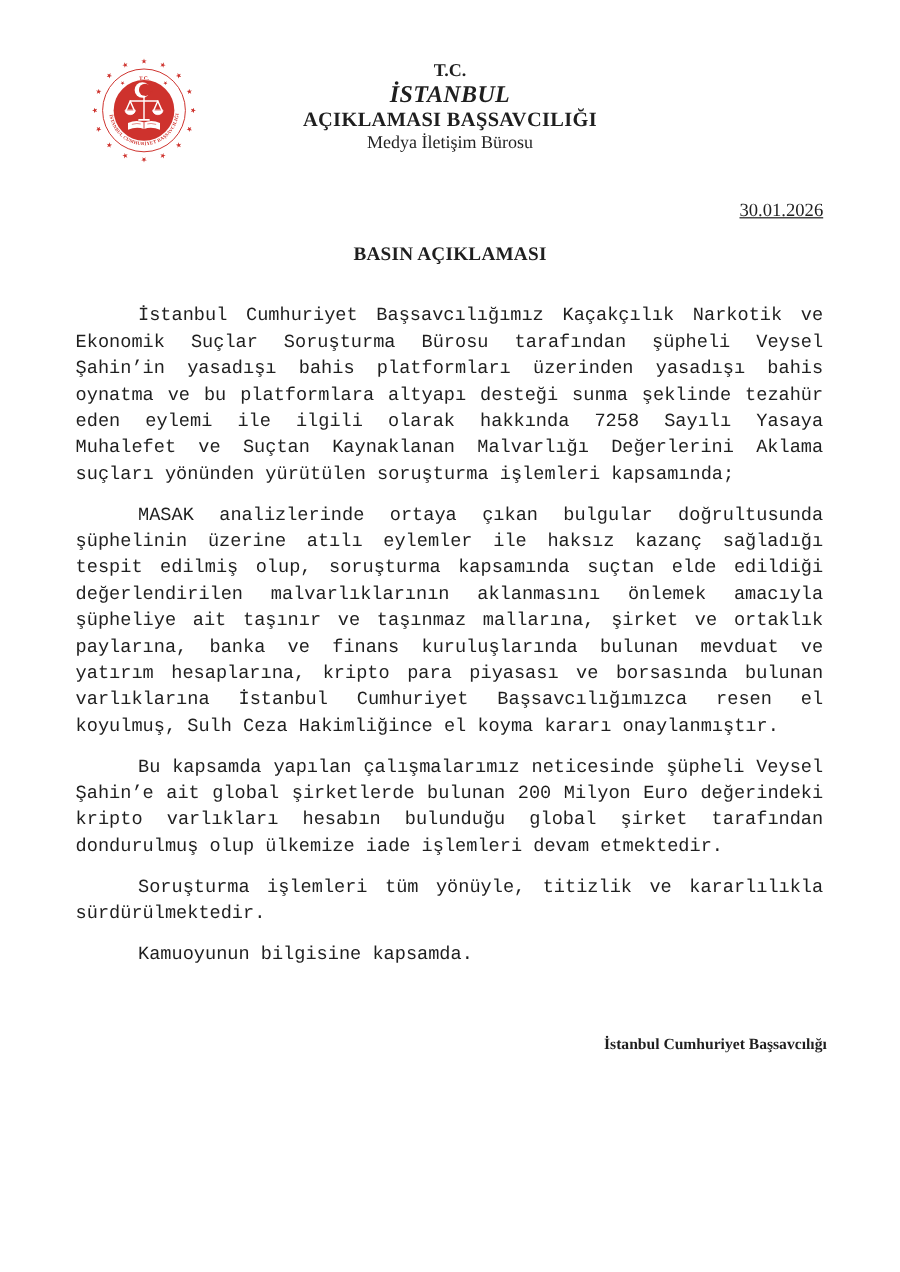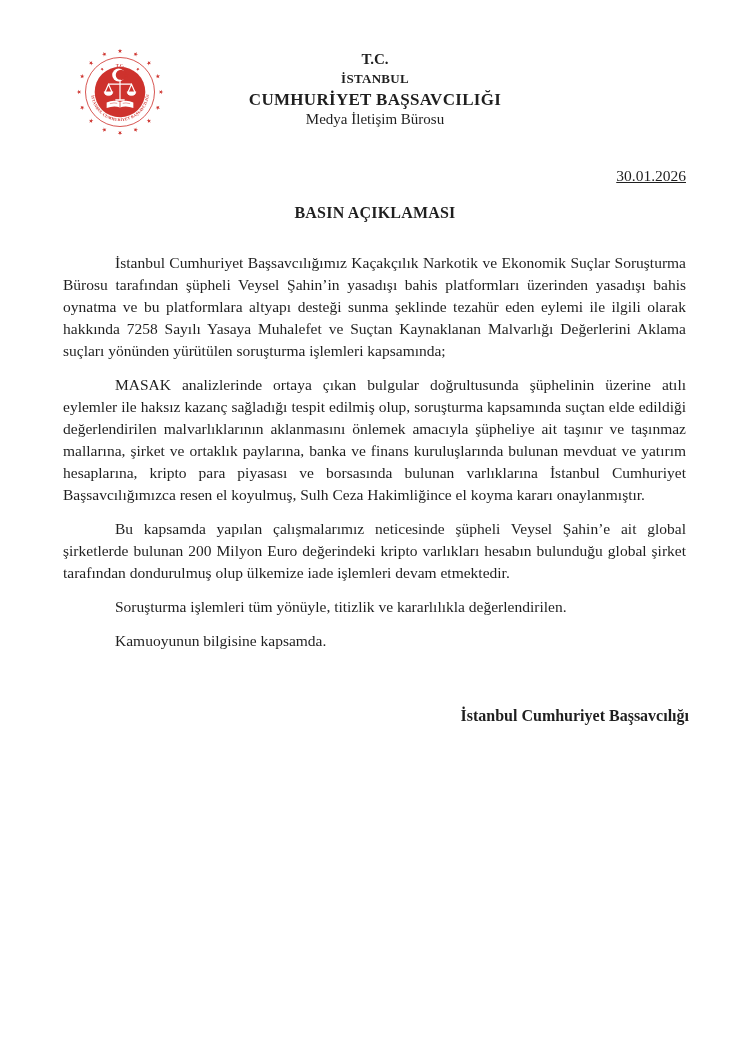--- a/index.html
+++ b/index.html
@@ -17,21 +17,21 @@
     left: 74px;
     top: 46px;
     width: 92px;
     height: 92px;
   }
   .letterhead {
     padding-top: 50px;
     text-align: center;
   }
   .lh-tc        { font-weight: bold; font-size: 15px; line-height: 19px; }
-  .lh-city      { font-weight: bold; font-size: 13px; line-height: 20px; letter-spacing: 0.3px; }
+  .lh-city      { font-weight: bold; font-size: 20px; line-height: 20px; letter-spacing: 0.3px; font-style: italic; }
   .lh-office    { font-weight: bold; font-size: 17px; line-height: 21px; letter-spacing: 0.3px; }
   .lh-bureau    { font-size: 15px; line-height: 19px; }
   .date-row {
     margin-top: 37px;
     text-align: right;
     padding-right: 64px;
     font-size: 15.5px;
     line-height: 19px;
     text-decoration: underline;
   }
@@ -45,27 +45,28 @@
   }
   .body-text {
     margin: 29px 64px 0 63px;
     font-size: 15.5px;
     line-height: 22px;
     text-align: justify;
   }
   .body-text p {
     margin: 0 0 12px 0;
     text-indent: 52px;
+    font-family: Liberation Mono, monospace;
   }
   .signature {
     margin-top: 54px;
     text-align: right;
     padding-right: 61px;
     font-weight: bold;
-    font-size: 16px;
+    font-size: 13px;
     line-height: 20px;
   }
 </style>
 </head>
 <body>
 
 <div class="page">
 
   <svg class="emblem" viewBox="0 0 100 100" aria-hidden="true">
     <defs>
@@ -123,31 +124,31 @@
     <g>
       <path d="M35.5,61.5 Q43,58 50,61 Q57,58 64.5,61.5 L64.5,67.5 Q57,64.5 50,66.8 Q43,64.5 35.5,67.5 Z" fill="#ffffff"></path>
       <path d="M50,61 V66.8" stroke="#ce322d" stroke-width="0.8" fill="none"></path>
       <path d="M39,62.7 Q44,61.2 47,62.3 M53,62.3 Q56,61.2 61,62.7" stroke="#ce322d" stroke-width="0.5" fill="none"></path>
     </g>
   </svg>
 
   <div class="letterhead">
     <div class="lh-tc">T.C.</div>
     <div class="lh-city">İSTANBUL</div>
-    <div class="lh-office">CUMHURİYET BAŞSAVCILIĞI</div>
+    <div class="lh-office">AÇIKLAMASI BAŞSAVCILIĞI</div>
     <div class="lh-bureau">Medya İletişim Bürosu</div>
   </div>
 
   <div class="date-row">30.01.2026</div>
 
   <div class="doc-title">BASIN AÇIKLAMASI</div>
 
   <div class="body-text">
     <p>İstanbul Cumhuriyet Başsavcılığımız Kaçakçılık Narkotik ve Ekonomik Suçlar Soruşturma Bürosu tarafından şüpheli Veysel Şahin’in yasadışı bahis platformları üzerinden yasadışı bahis oynatma ve bu platformlara altyapı desteği sunma şeklinde tezahür eden eylemi ile ilgili olarak hakkında 7258 Sayılı Yasaya Muhalefet ve Suçtan Kaynaklanan Malvarlığı Değerlerini Aklama suçları yönünden yürütülen soruşturma işlemleri kapsamında;</p>
     <p>MASAK analizlerinde ortaya çıkan bulgular doğrultusunda şüphelinin üzerine atılı eylemler ile haksız kazanç sağladığı tespit edilmiş olup, soruşturma kapsamında suçtan elde edildiği değerlendirilen malvarlıklarının aklanmasını önlemek amacıyla şüpheliye ait taşınır ve taşınmaz mallarına, şirket ve ortaklık paylarına, banka ve finans kuruluşlarında bulunan mevduat ve yatırım hesaplarına, kripto para piyasası ve borsasında bulunan varlıklarına İstanbul Cumhuriyet Başsavcılığımızca resen el koyulmuş, Sulh Ceza Hakimliğince el koyma kararı onaylanmıştır.</p>
     <p>Bu kapsamda yapılan çalışmalarımız neticesinde şüpheli Veysel Şahin’e ait global şirketlerde bulunan 200 Milyon Euro değerindeki kripto varlıkları hesabın bulunduğu global şirket tarafından dondurulmuş olup ülkemize iade işlemleri devam etmektedir.</p>
-    <p>Soruşturma işlemleri tüm yönüyle, titizlik ve kararlılıkla değerlendirilen.</p>
+    <p>Soruşturma işlemleri tüm yönüyle, titizlik ve kararlılıkla sürdürülmektedir.</p>
     <p>Kamuoyunun bilgisine kapsamda.</p>
   </div>
 
   <div class="signature">İstanbul Cumhuriyet Başsavcılığı</div>
 
 </div>
 
 </body></html>

